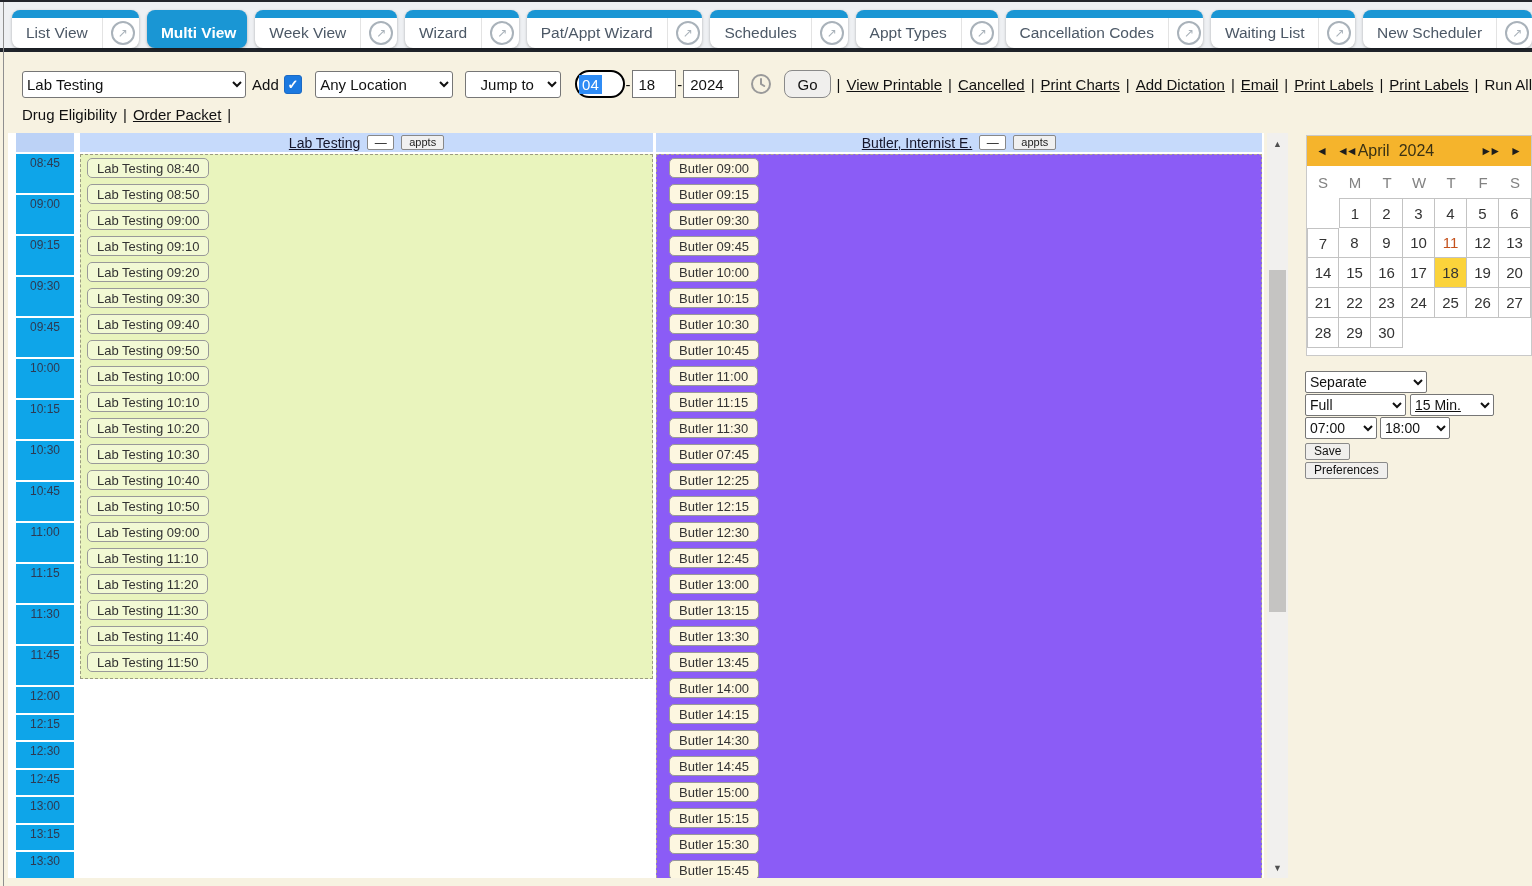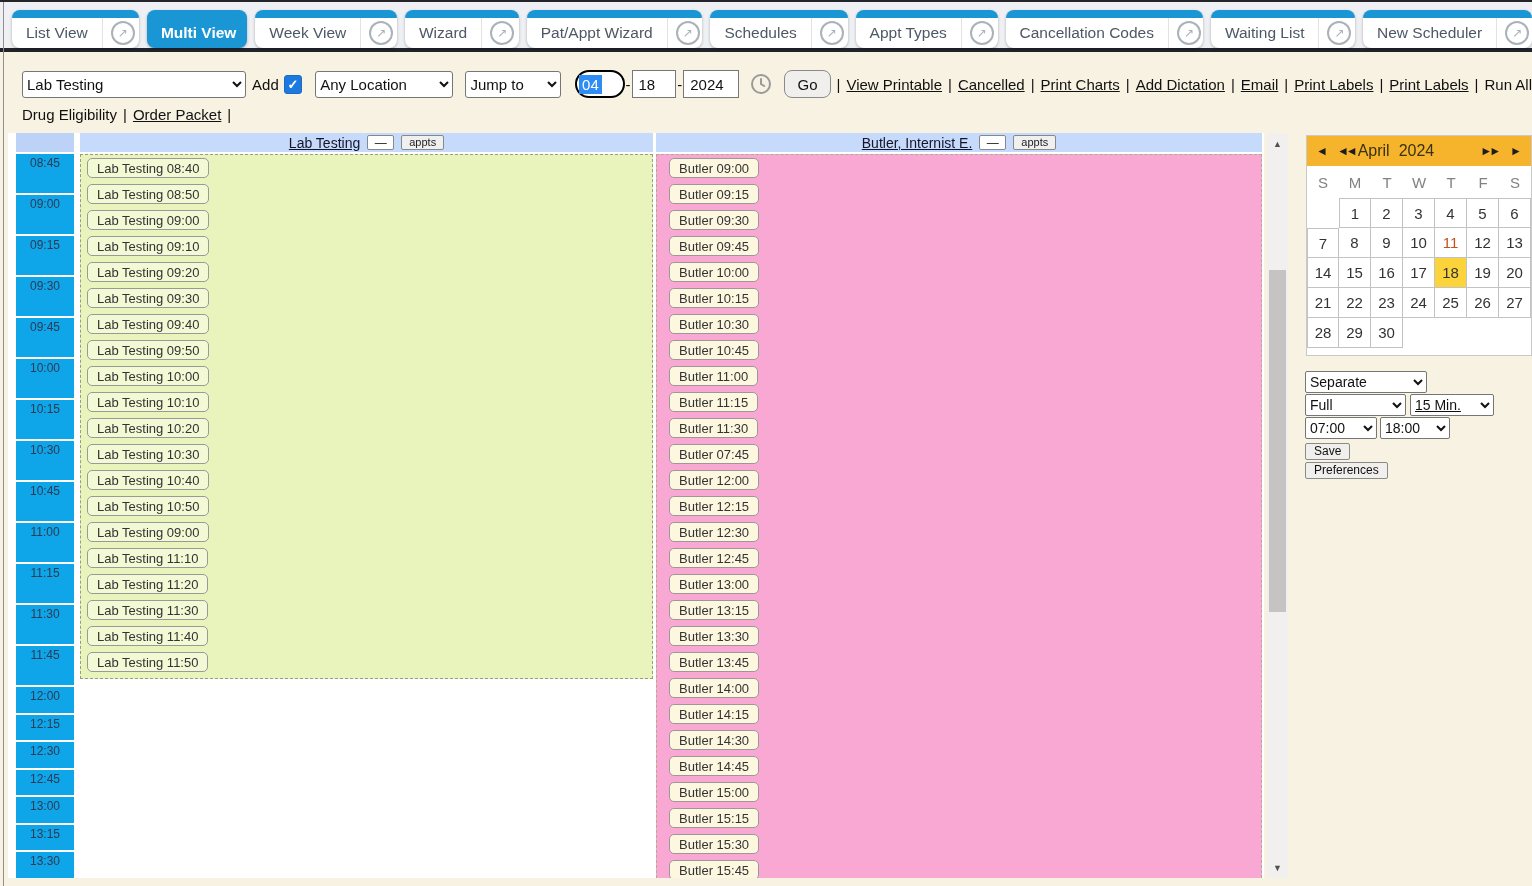--- a/index.html
+++ b/index.html
@@ -40,21 +40,21 @@
 
   
   .toolbar{position:absolute;left:0;top:56px;width:1532px;height:77px;box-sizing:border-box;padding:13px 0 0 22px;}
   .tb-row1{display:flex;align-items:center;height:30px;font-size:15px;color:#111;}
   .sel{
     font-family:"Liberation Sans", sans-serif;font-size:15px;height:27px;
     border:1px solid #767676;border-radius:3px;background:#fff;color:#111;
   }
   .sel-schedule{width:232px;}
   .sel-loc{width:143px;margin-left:13px;}
-  .sel-jump{width:99px;margin-left:12px;}
+  .sel-jump{width:99px;margin-left:12px;text-align:center;}
   .lbl-add{margin-left:6px;}
   .checkbox{
     width:17px;height:17px;margin-left:5px;border-radius:3px;background:#1b79e0;border:1px solid #1b6ac4;
     color:#fff;font-size:13px;font-weight:700;display:flex;align-items:center;justify-content:center;cursor:pointer;
   }
   .date-focus{
     margin-left:14px;width:45px;height:24px;border:2px solid #000;border-radius:14px;background:#fff;
     display:flex;align-items:center;padding-left:2px;box-sizing:content-box;
   }
   .date-sel{background:#2f8cf5;color:#fff;padding:1px 3px;font-size:15px;}
@@ -103,21 +103,21 @@
     height:15px;background:#f0f0f0;border:1px solid #888;border-radius:2px;
     font-size:11px;line-height:11px;color:#222;padding:0 7px;cursor:pointer;font-family:"Liberation Sans", sans-serif;
   }
 
   .colbody{position:absolute;box-sizing:border-box;overflow:hidden;}
   .colbody-lab{
     left:72px;top:21px;width:573px;height:525px;background:#e9f4bd;
     border:1px dashed #9b9b82;padding:3px 0 0 6px;
   }
   .colbody-butler{
-    left:648px;top:21px;width:606px;height:724px;background:#f9a8d4;
+    left:648px;top:21px;width:606px;height:724px;background:#8b5cf6;
     border:1px dashed #b3ab8c;border-bottom:none;padding:3px 0 0 12px;
   }
   .appt{
     display:block;height:20px;margin-bottom:6px;padding:0 9px;width:max-content;
     font-size:13px;line-height:17px;color:#333;border:1px solid #999;border-radius:5px;cursor:pointer;
     font-family:"Liberation Sans", sans-serif;
   }
   .appt-lab{background:#f2f9d4;}
   .appt-butler{background:#fdf7e0;}
 
@@ -432,21 +432,21 @@
         <button class="appt appt-butler">Butler 10:45</button>
 
         <button class="appt appt-butler">Butler 11:00</button>
 
         <button class="appt appt-butler">Butler 11:15</button>
 
         <button class="appt appt-butler">Butler 11:30</button>
 
         <button class="appt appt-butler">Butler 07:45</button>
 
-        <button class="appt appt-butler">Butler 12:00</button>
+        <button class="appt appt-butler">Butler 12:25</button>
 
         <button class="appt appt-butler">Butler 12:15</button>
 
         <button class="appt appt-butler">Butler 12:30</button>
 
         <button class="appt appt-butler">Butler 12:45</button>
 
         <button class="appt appt-butler">Butler 13:00</button>
 
         <button class="appt appt-butler">Butler 13:15</button>

